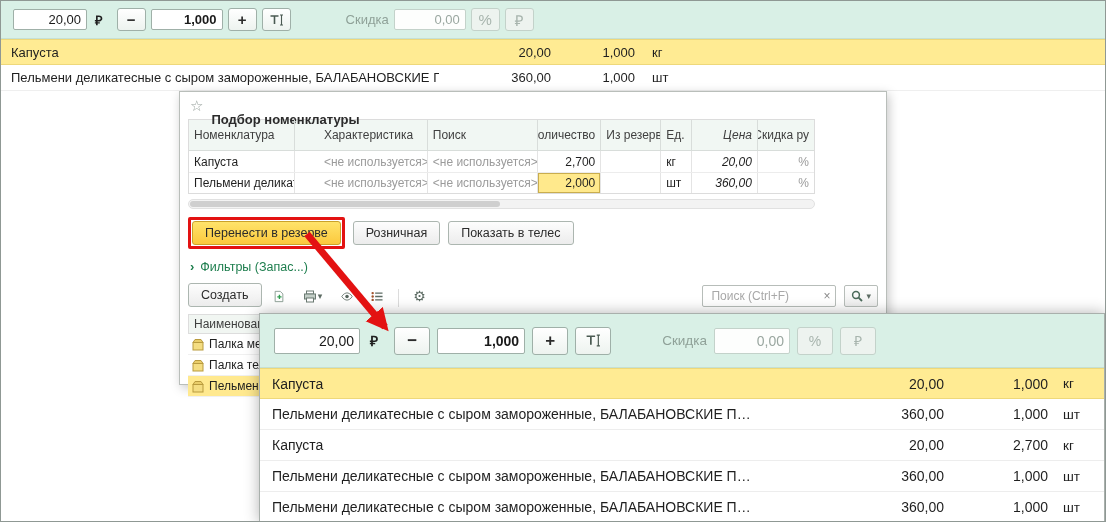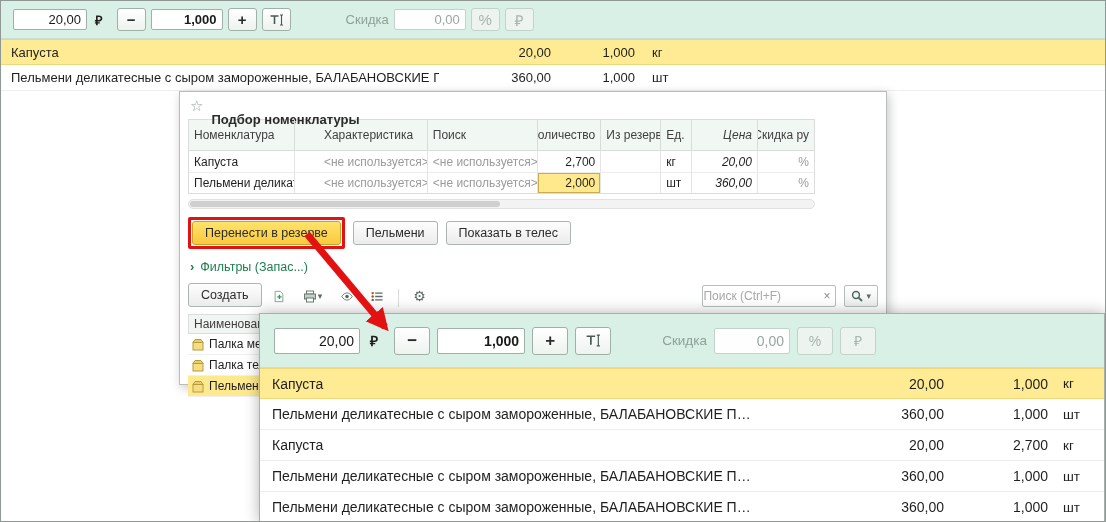--- a/index.html
+++ b/index.html
@@ -54,21 +54,21 @@
   .red-wrap{border:3px solid #e31212;padding:1px;border-radius:2px;display:inline-block;line-height:0;}
 
   .filters{margin:10px 0 0 10px;color:#1e7e4e;font-size:12.5px;display:flex;gap:6px;align-items:center;cursor:pointer;}
   .filters .chev{font-weight:bold;font-size:13px;}
 
   .ltoolbar{display:flex;align-items:flex-end;margin:9px 8px 0 8px;gap:4px;}
   .ibtn{width:26px;height:22px;display:flex;align-items:center;justify-content:center;border:1px solid transparent;border-radius:3px;background:transparent;cursor:pointer;gap:1px;}
   .dd{font-size:9px;color:#5c6b63;}
   .vsep{width:1px;height:18px;background:#dcdcdc;margin:0 4px;}
   .search{position:relative;margin-left:auto;width:134px;height:22px;border:1px solid #b7bdb9;border-radius:2px;display:flex;align-items:center;background:#fff;}
-  .search input{border:none;outline:none;flex:1;font:12px "Liberation Sans",sans-serif;padding:0 0;min-width:0;background:transparent;color:#333;}
+  .search input{border:none;outline:none;flex:1;font:12px "Liberation Sans",sans-serif;padding:0 8px;min-width:0;background:transparent;color:#333;}
   .search input::placeholder{color:#a8a8a8;}
   .clear-x{color:#8a8a8a;padding:0 5px;font-size:12px;cursor:pointer;}
   .mag-btn{height:22px;min-width:32px;border:1px solid #b7bdb9;border-radius:2px;background:linear-gradient(#fff,#eee);display:flex;align-items:center;justify-content:center;gap:3px;margin-left:4px;cursor:pointer;}
 
   .list{margin:7px 0 0 8px;width:698px;font-size:12px;}
   .l-head{display:flex;height:20px;background:#f1f6f2;border:1px solid #ddd;align-items:stretch;color:#3f3f3f;}
   .lc{padding:0 5px;display:flex;align-items:center;border-right:1px solid #e0e5e2;white-space:nowrap;overflow:hidden;}
   .lc:last-child{border-right:none;}
   .lc.name{width:348px;} .lc.sort{width:16px;justify-content:center;padding:0;}
   .lc.free{width:88px;} .lc.res{width:68px;} .lc.un{width:55px;} .lc.ret{width:78px;} .lc.art{width:45px;}
@@ -168,21 +168,21 @@
     </div>
 
     <div class="hscroll">
       <div class="hthumb"></div>
     </div>
 
     <div class="btnrow">
       <span class="red-wrap">
         <button class="pbtn primary">Перенести в резерве</button>
       </span>
-      <button class="pbtn">Пельмени</button>
+      <button class="pbtn">Розничная</button>
       <button class="pbtn">Показать в телес</button>
     </div>
 
     <div class="filters">
       <span class="chev">›</span>
       <span>Фильтры (Запас...)</span>
     </div>
 
     <div class="ltoolbar">
       <button class="pbtn">Создать</button>

